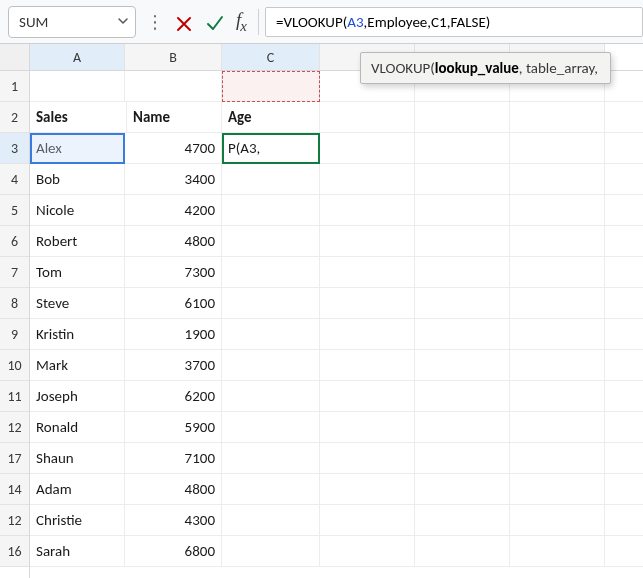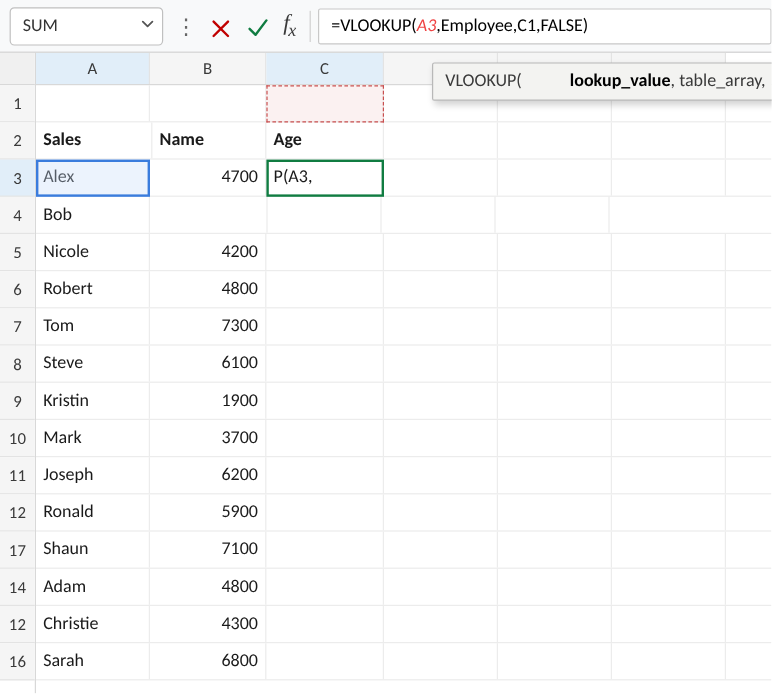--- a/index.html
+++ b/index.html
@@ -63,21 +63,21 @@
     border: 1px solid #c8c8c8;
     background: #fff;
     border-radius: 2px;
     padding: 0 10px;
     display: flex;
     align-items: center;
     font-size: 15px;
     white-space: nowrap;
   }
   .formula-input .tok-black { color: #000; }
-  .formula-input .tok-blue { color: #ef4444; font-style: italic; }
+  .formula-input .tok-blue { color: #1d4ed8; }
   .formula-input .tok-red { color: #000000; }
 
   
   .grid-wrap {
     position: relative;
     width: 100%;
     height: calc(578px - 44px);
     overflow: hidden;
   }
   .grid-inner {
@@ -191,21 +191,21 @@
     border: 1px solid #b8b8b8;
     border-radius: 2px;
     padding: 6px 12px 6px 10px;
     font-size: 15px;
     color: #3a3a3a;
     box-shadow: 2px 3px 6px rgba(0,0,0,0.18);
     white-space: nowrap;
     z-index: 20;
   }
   .fn-tooltip .fnname { color: #3a3a3a; }
-  .fn-tooltip b { font-weight: 700; color: #000; margin-left: 40px; }
+  .fn-tooltip b { font-weight: 700; color: #000; }
 </style>
 </head>
 <body>
 
 <div class="formula-bar">
   <div class="name-box">
     <span>SUM</span>
     <span class="chev">
       <svg width="12" height="12" viewBox="0 0 12 12">
           <path d="M2 4 L6 8 L10 4" stroke="#555" stroke-width="1.5" fill="none" stroke-linecap="round" stroke-linejoin="round"></path>
@@ -306,20 +306,21 @@
           <div class="cell colA">Alex</div>
           <div class="cell colB">4700</div>
           <div class="cell colC">P(A3,</div>
           <div class="cell colD"></div>
           <div class="cell colE"></div>
           <div class="cell colF"></div>
         </div>
 
         <div class="data-row">
           <div class="cell colA">Bob</div>
+          <div class="cell colB">3400</div>
           <div class="cell colC"></div>
           <div class="cell colD"></div>
           <div class="cell colE"></div>
           <div class="cell colF"></div>
         </div>
         <div class="data-row">
           <div class="cell colA">Nicole</div>
           <div class="cell colB">4200</div>
           <div class="cell colC"></div>
           <div class="cell colD"></div>

